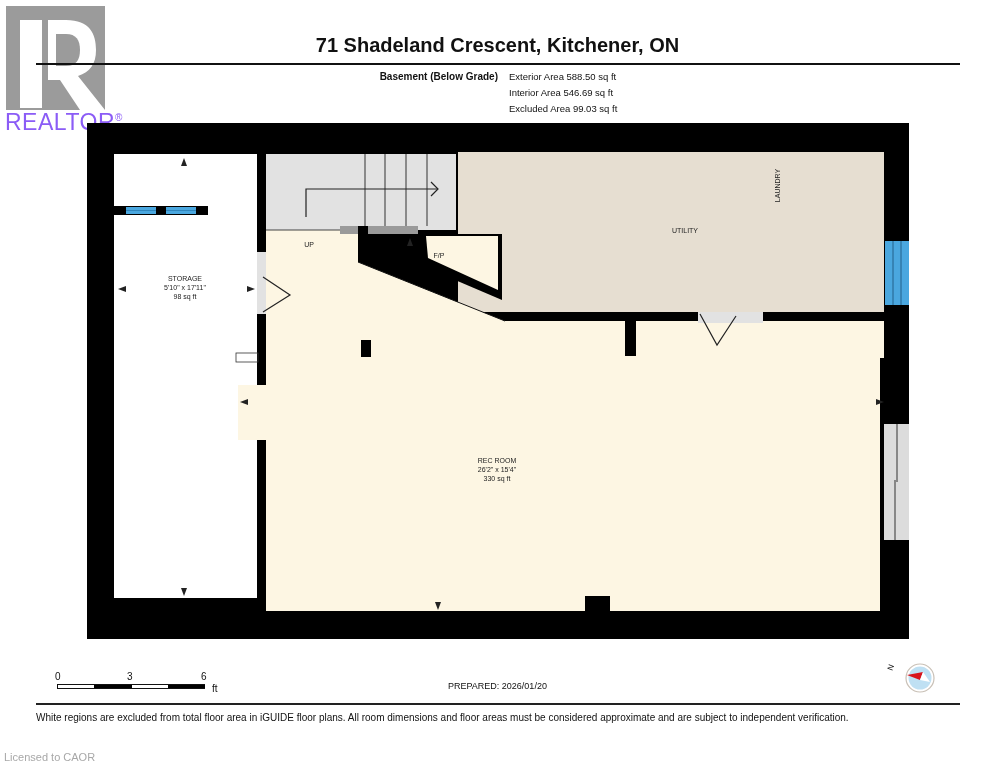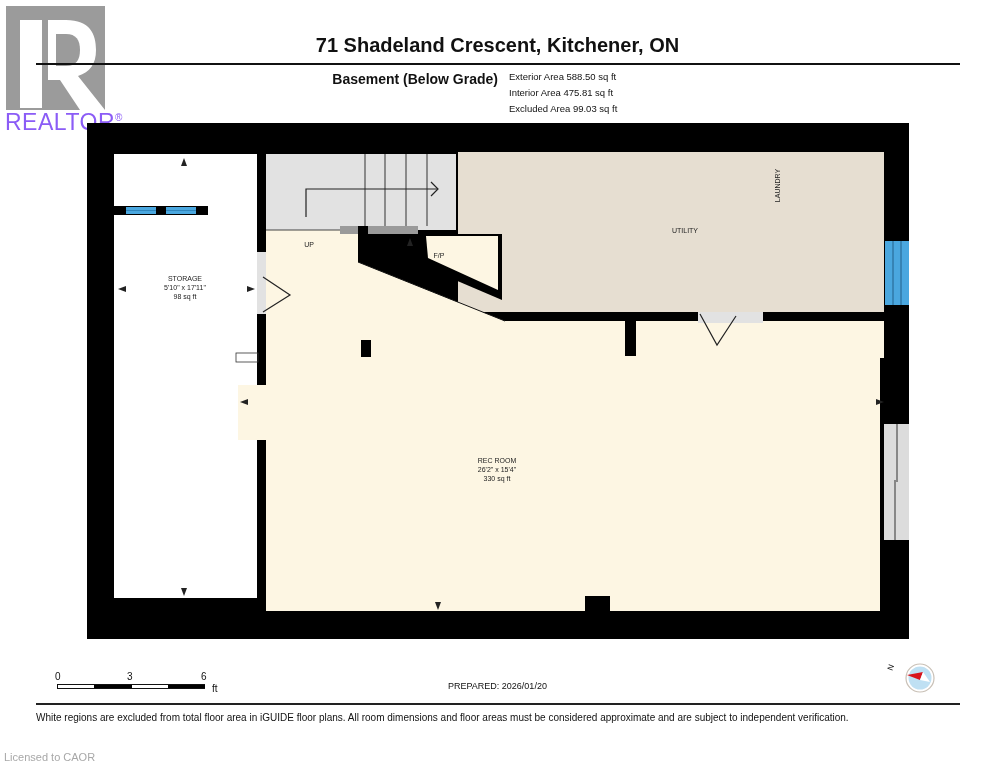--- a/index.html
+++ b/index.html
@@ -3,21 +3,21 @@
 <meta charset="utf-8">
 <style>
   html, body { margin: 0; padding: 0; background: #ffffff; }
   body { width: 995px; height: 768px; position: relative; overflow: hidden; font-family: "Liberation Sans", sans-serif; color: #111; }
   .abs { position: absolute; }
   .logo-box { left: 6px; top: 6px; width: 99px; height: 104px; background: #9b9b9b; }
   .logo-text { left: 5px; top: 109px; font-size: 23px; color: #8b5cf6; letter-spacing: 0.5px; }
   .logo-text sup { font-size: 10px; }
   .title { left: 0; width: 995px; top: 34px; text-align: center; font-size: 20px; font-weight: bold; color: #111; box-sizing: border-box; }
   .title-rule { left: 36px; top: 63px; width: 924px; height: 2px; background: #111; }
-  .level-label { left: 300px; top: 71px; width: 198px; text-align: right; font-size: 14px; font-weight: bold; }
+  .level-label { left: 300px; top: 71px; width: 198px; text-align: right; font-size: 10px; font-weight: bold; }
   .area-line { left: 509px; font-size: 9.5px; text-align: right; }
   .plan { left: 0; top: 0; width: 995px; height: 768px; }
   .room-label { position: absolute; text-align: center; font-size: 7px; line-height: 9px; color: #222; }
   .scale-lbl { font-size: 10px; color: #111; }
   .prepared { left: 448px; top: 681px; font-size: 9px; }
   .foot-rule { left: 36px; top: 703px; width: 924px; height: 2px; background: #222; }
   .disclaimer { left: 36px; top: 712px; font-size: 10px; color: #111; white-space: nowrap; }
   .licensed { left: 4px; top: 751px; font-size: 11px; color: #a8a8a8; }
 </style>
 </head>
@@ -29,21 +29,21 @@
     <path d="M42 14 H60 C84 14 90 28 90 44 C90 58 84 66 72 70 L99 104 H74 L54 74 H42 Z" fill="#ffffff"></path>
     <path d="M50 28 H60 C70 28 74 34 74 44 C74 54 70 60 60 60 H50 Z" fill="#9b9b9b"></path>
   </svg>
 </div>
 <div class="abs logo-text"><span>REALTOR</span><sup>®</sup></div>
 
 <div class="abs title">71 Shadeland Crescent, Kitchener, ON</div>
 <div class="abs title-rule"></div>
 <div class="abs level-label">Basement (Below Grade)</div>
 <div class="abs area-line" style="top:71px">Exterior Area 588.50 sq ft</div>
-<div class="abs area-line" style="top:87px">Interior Area 475.81 sq ft</div>
+<div class="abs area-line" style="top:87px">Interior Area 546.69 sq ft</div>
 <div class="abs area-line" style="top:103px">Excluded Area 99.03 sq ft</div>
 
 <svg class="abs plan" width="995" height="768" viewBox="0 0 995 768">
 
   <rect x="87" y="123" width="822" height="516" fill="#000"></rect>
 
   <rect x="114" y="154" width="143" height="444" fill="#ffffff"></rect>
 
   <rect x="266" y="154" width="190" height="76" fill="#e2e2e2"></rect>
 

